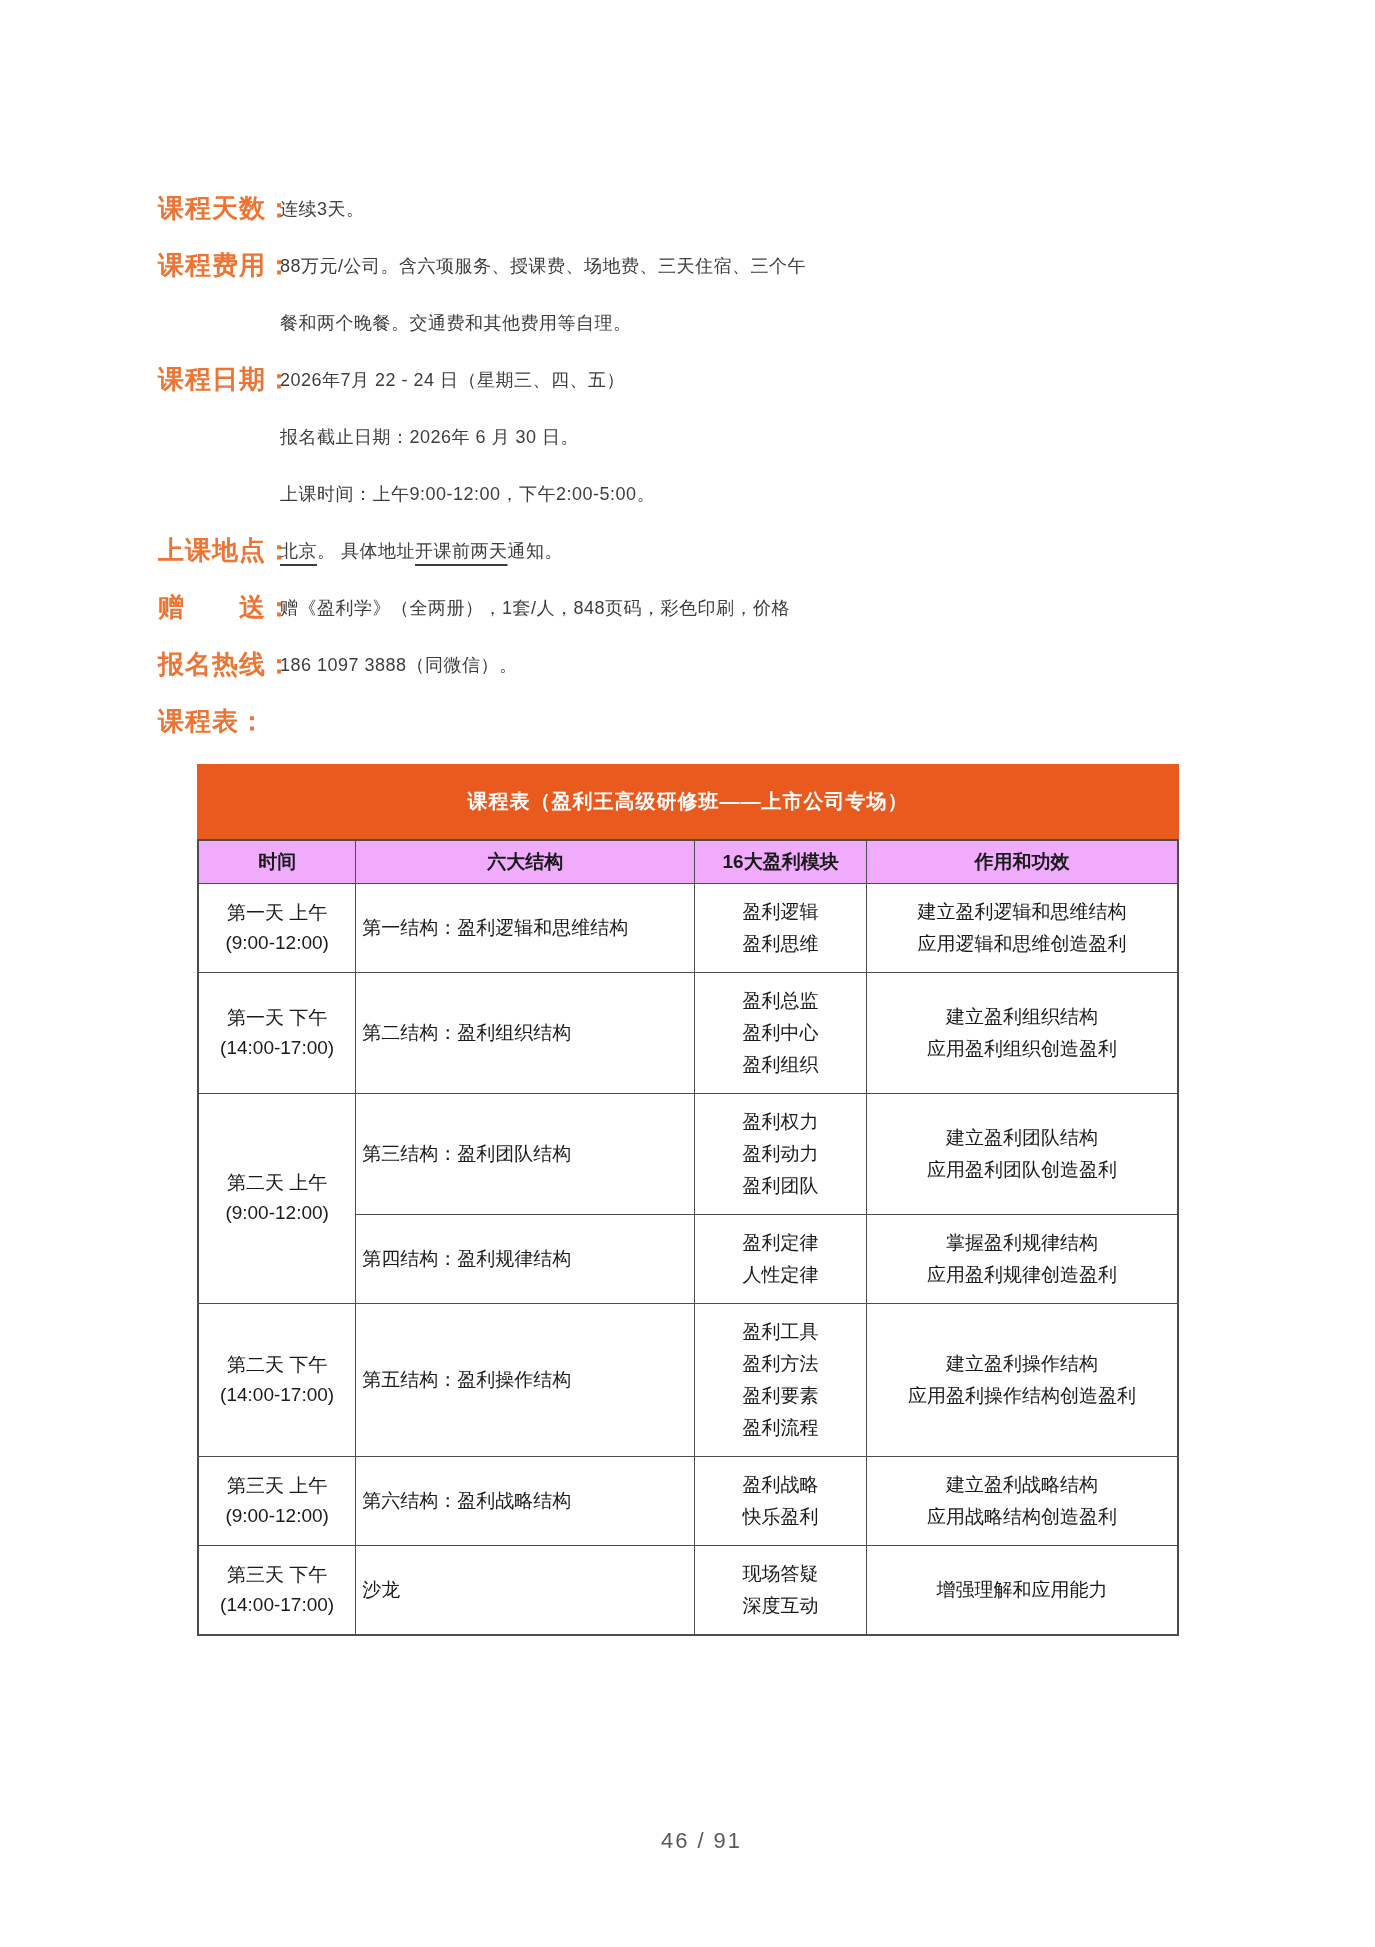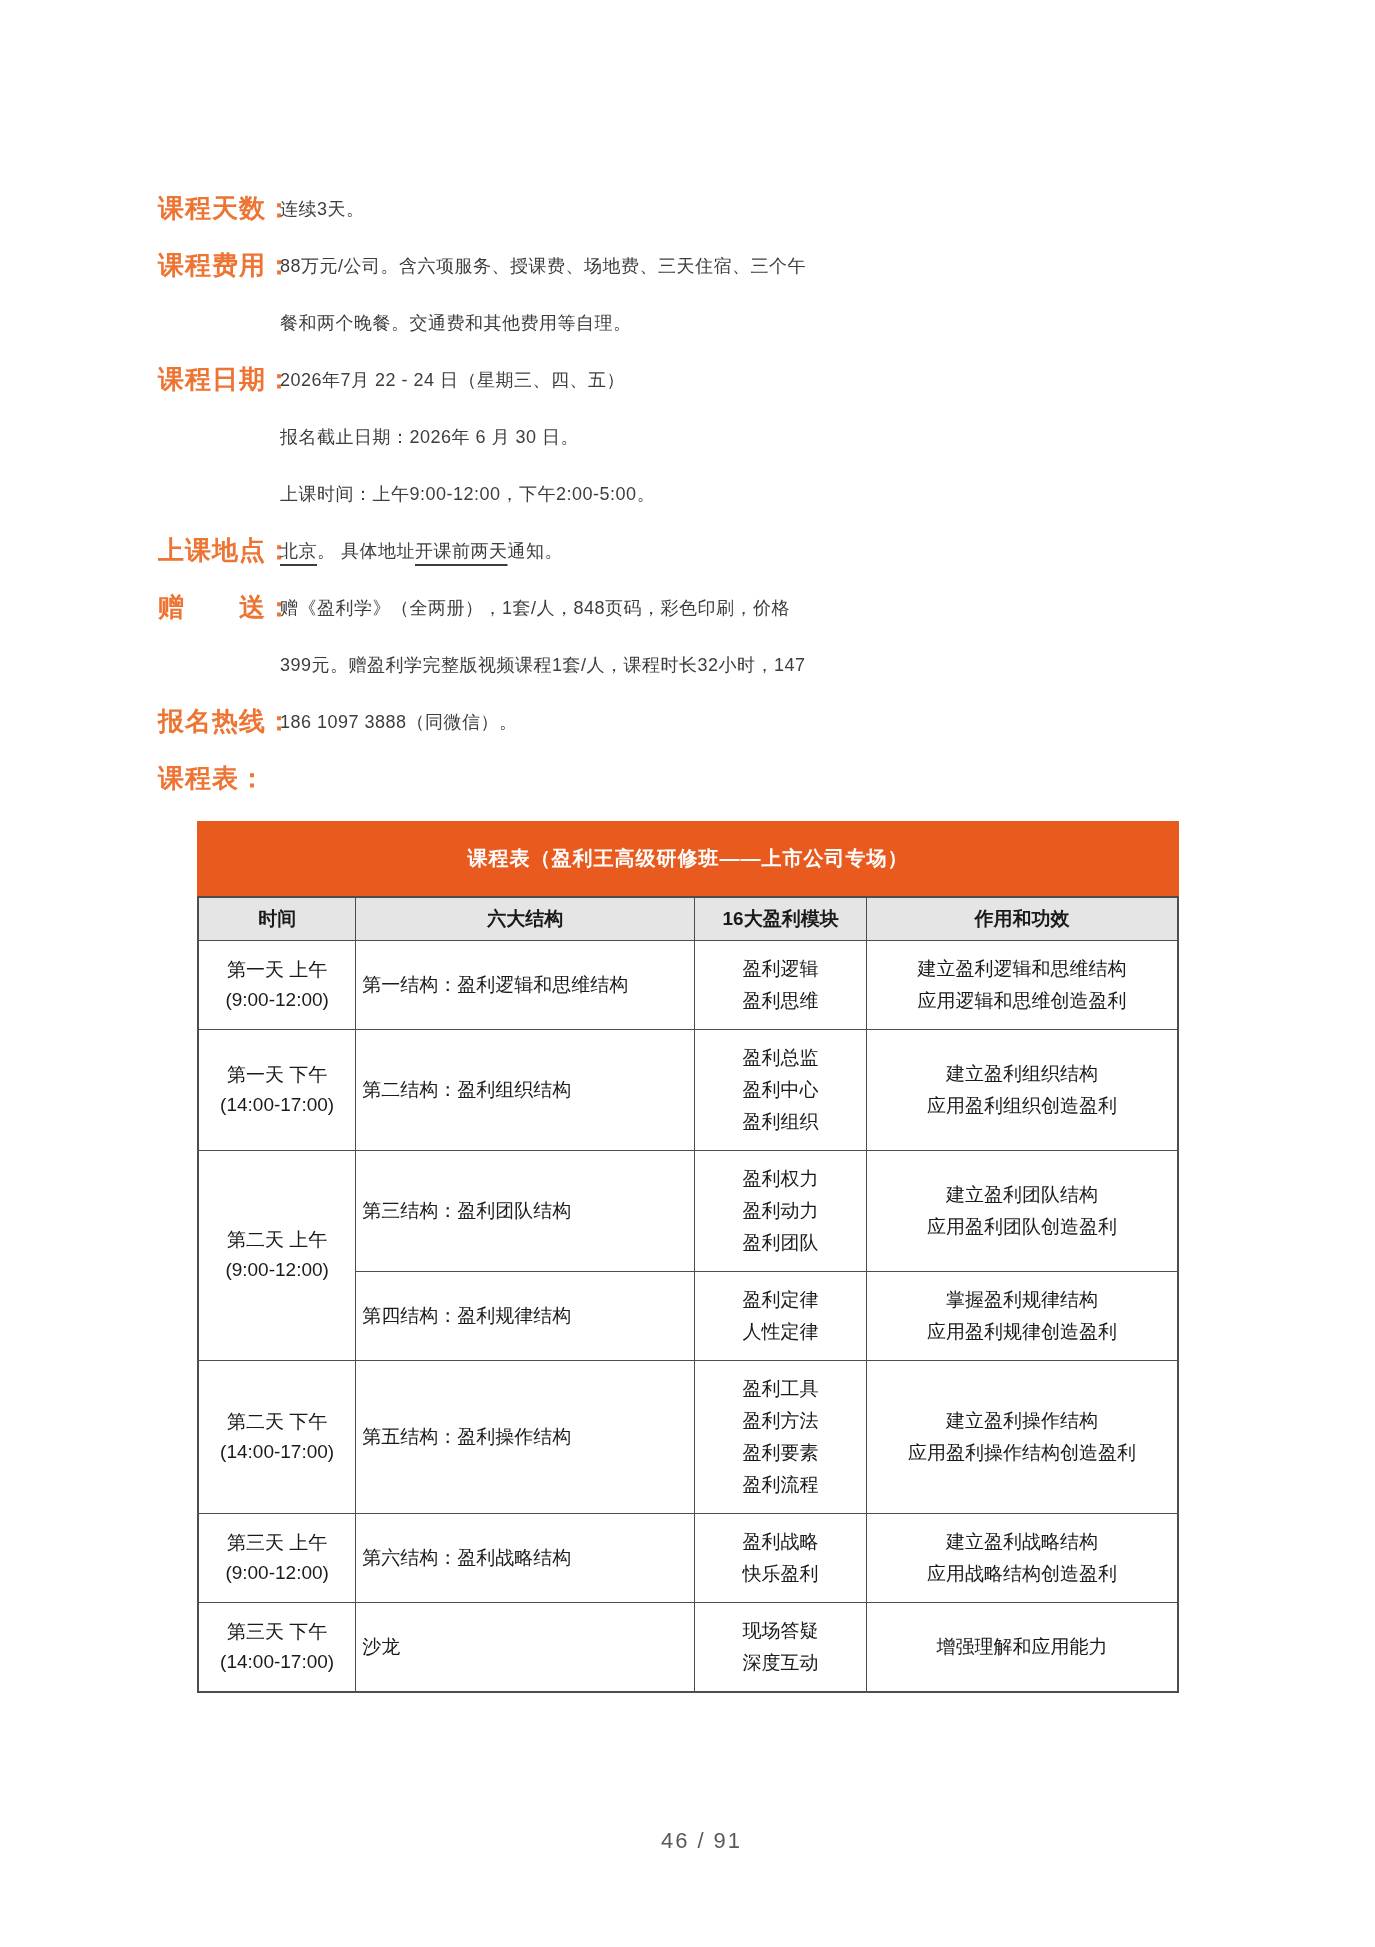--- a/index.html
+++ b/index.html
@@ -50,21 +50,21 @@
   table.schedule col.c-struct{width:34.6%;}
   table.schedule col.c-mod{width:17.5%;}
   table.schedule col.c-eff{width:31.8%;}
   table.schedule th, table.schedule td{
     border:1px solid var(--border);
     vertical-align:middle;
   }
   table.schedule{border:2px solid var(--border);}
   table.schedule th{
     font-size:19px;font-weight:bold;text-align:center;
-    height:43px;padding:4px 2px;background:#e5e5e5;
+    height:43px;padding:4px 2px;background:#f0abfc;
   }
   table.schedule td{padding:12px 6px;font-size:19px;}
   td.time-cell{text-align:center;}
   td.time-cell .tl{line-height:30px;white-space:nowrap;}
   td.struct-cell{text-align:left;padding-left:18px;line-height:30px;}
   td.mod-cell{text-align:center;}
   td.mod-cell .ml{line-height:32px;white-space:nowrap;}
   td.eff-cell{text-align:center;}
   td.eff-cell .el{line-height:32px;white-space:nowrap;}
 
@@ -112,21 +112,20 @@
             <span> 。 具体地址 </span>
             <span class="u">开课前两天</span>
             <span> 通知。</span>
           </div>
         </div>
       </div>
       <div class="info-row">
         <div class="info-label">赠　　送：</div>
         <div class="info-value">
           <div class="info-line">赠《盈利学》（全两册），1套/人，848页码，彩色印刷，价格</div>
-          <div class="info-line">399元。赠盈利学完整版视频课程1套/人，课程时长32小时，147</div>
         </div>
       </div>
       <div class="info-row">
         <div class="info-label">报名热线：</div>
         <div class="info-value">
           <div class="info-line">186 1097 3888（同微信）。</div>
         </div>
       </div>
       <div class="info-row">
         <div class="info-label">课程表：</div>

